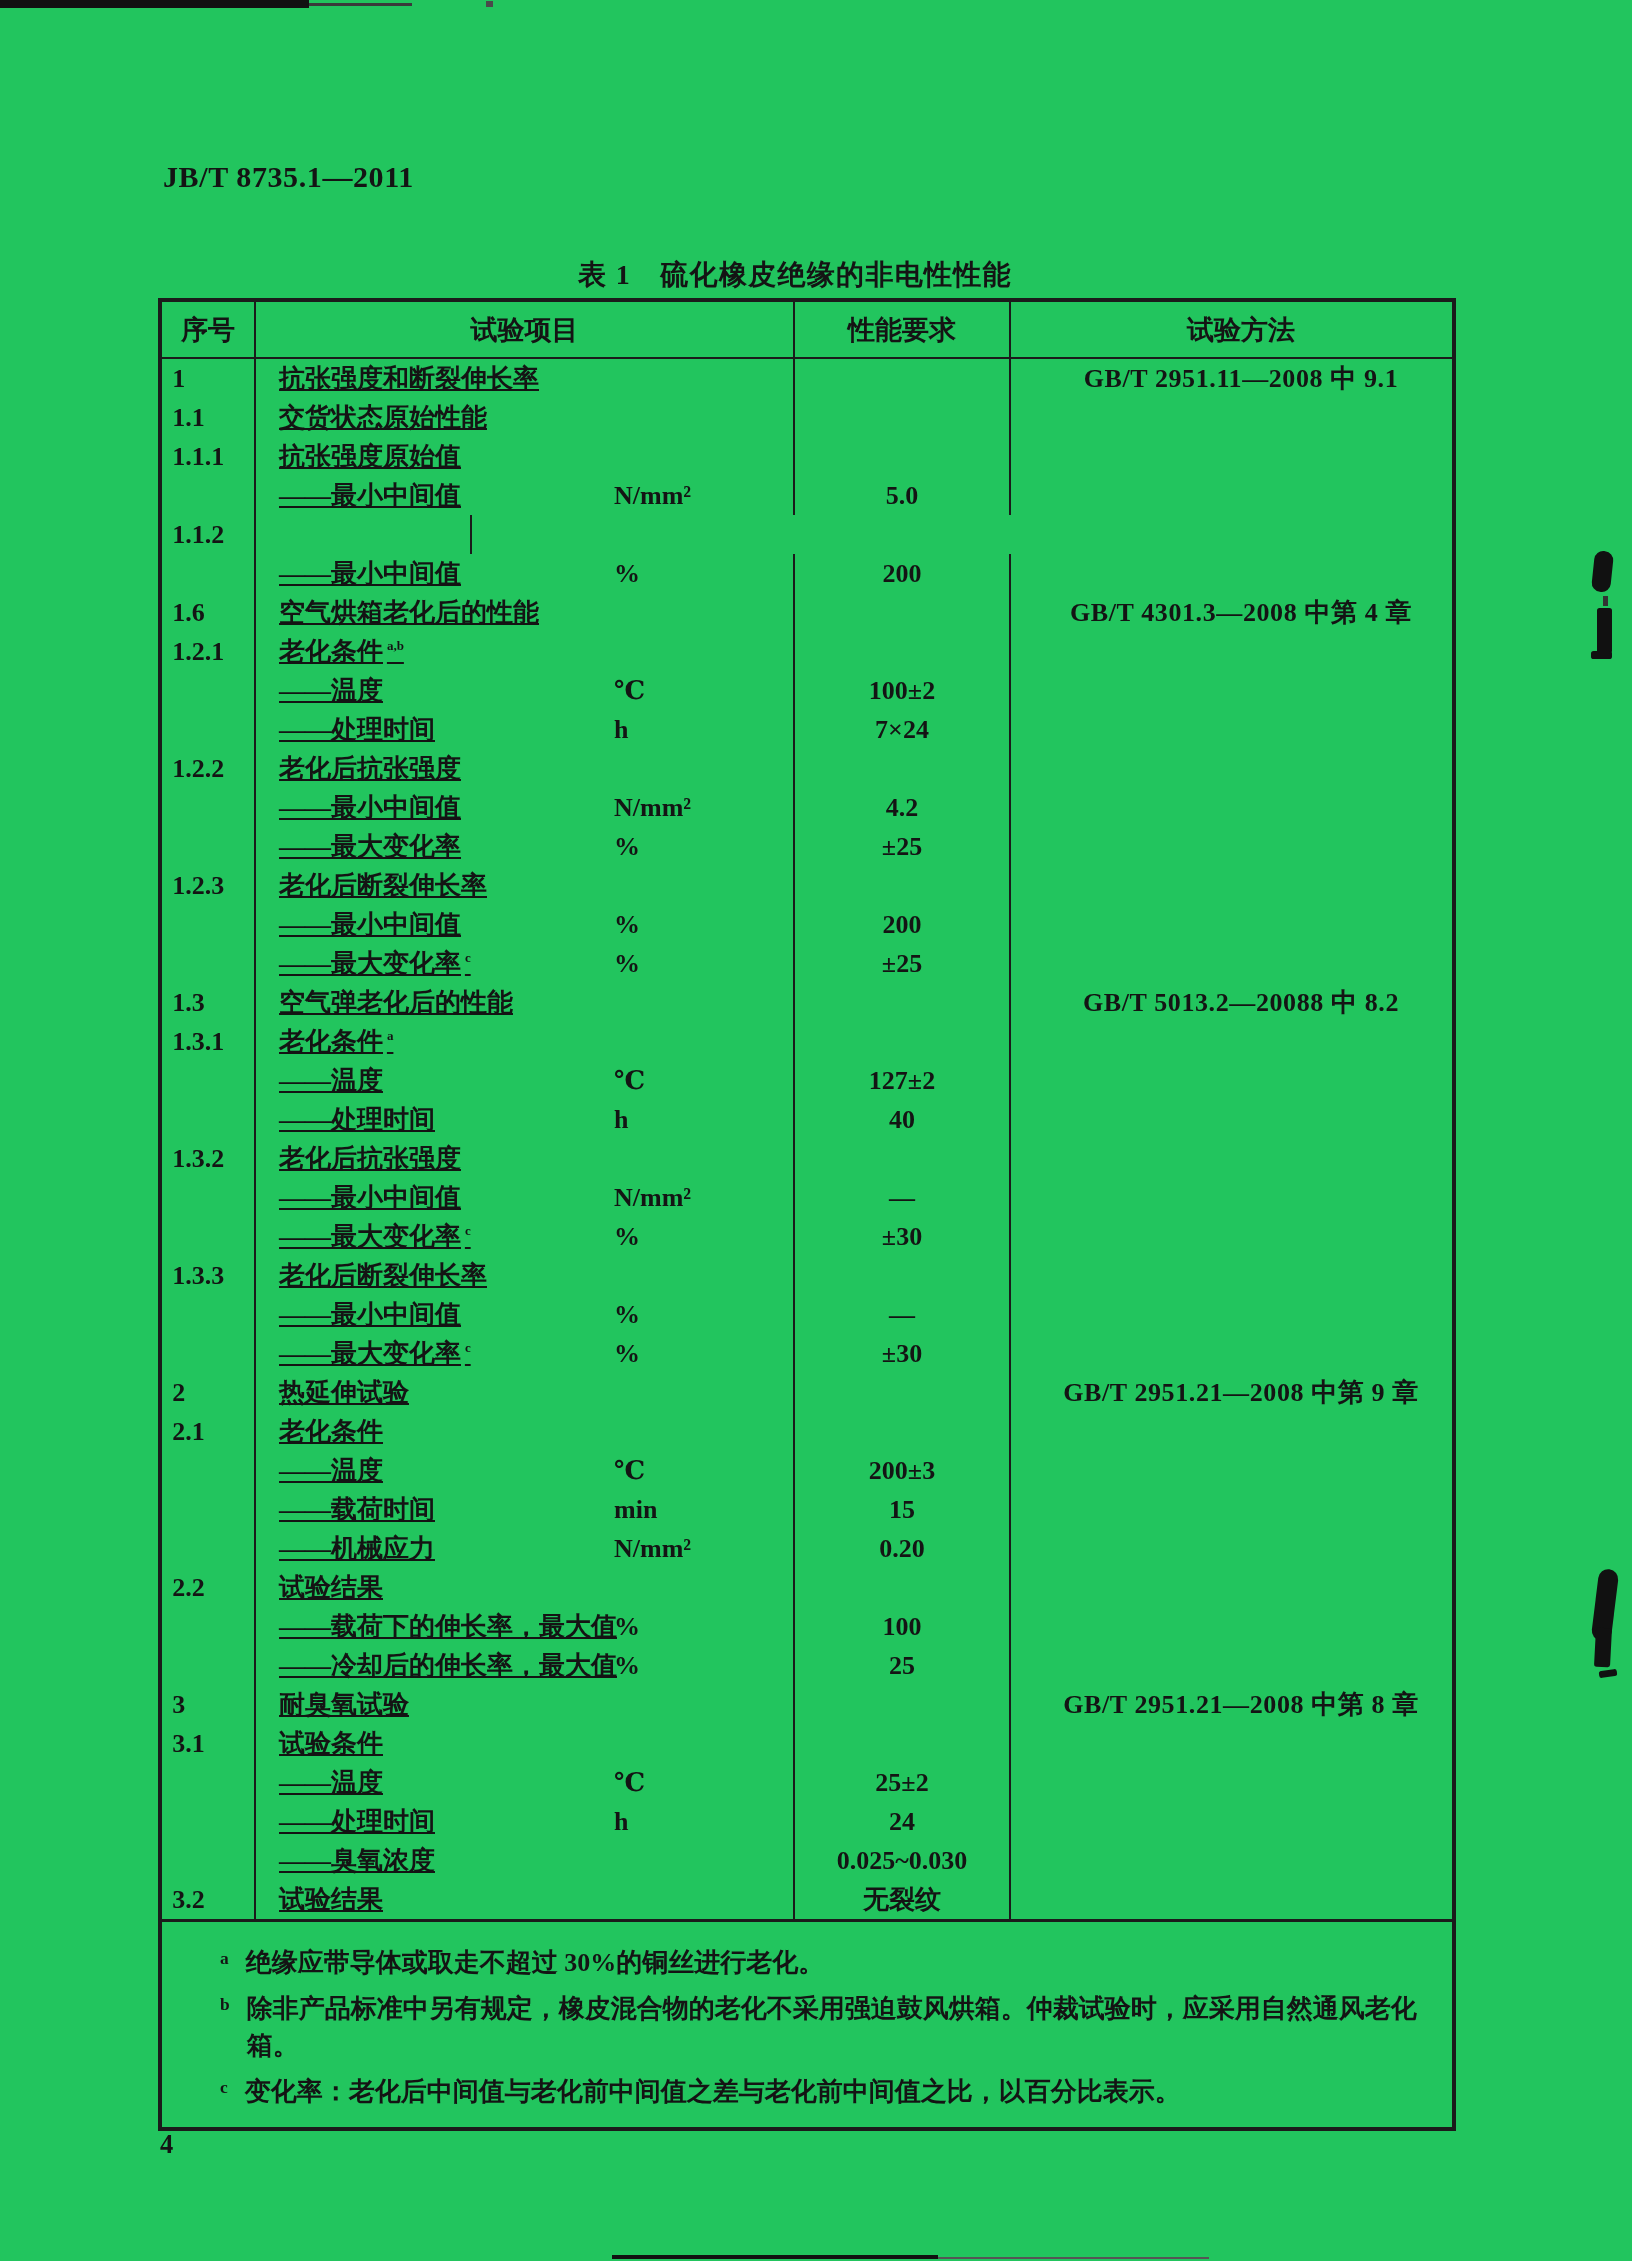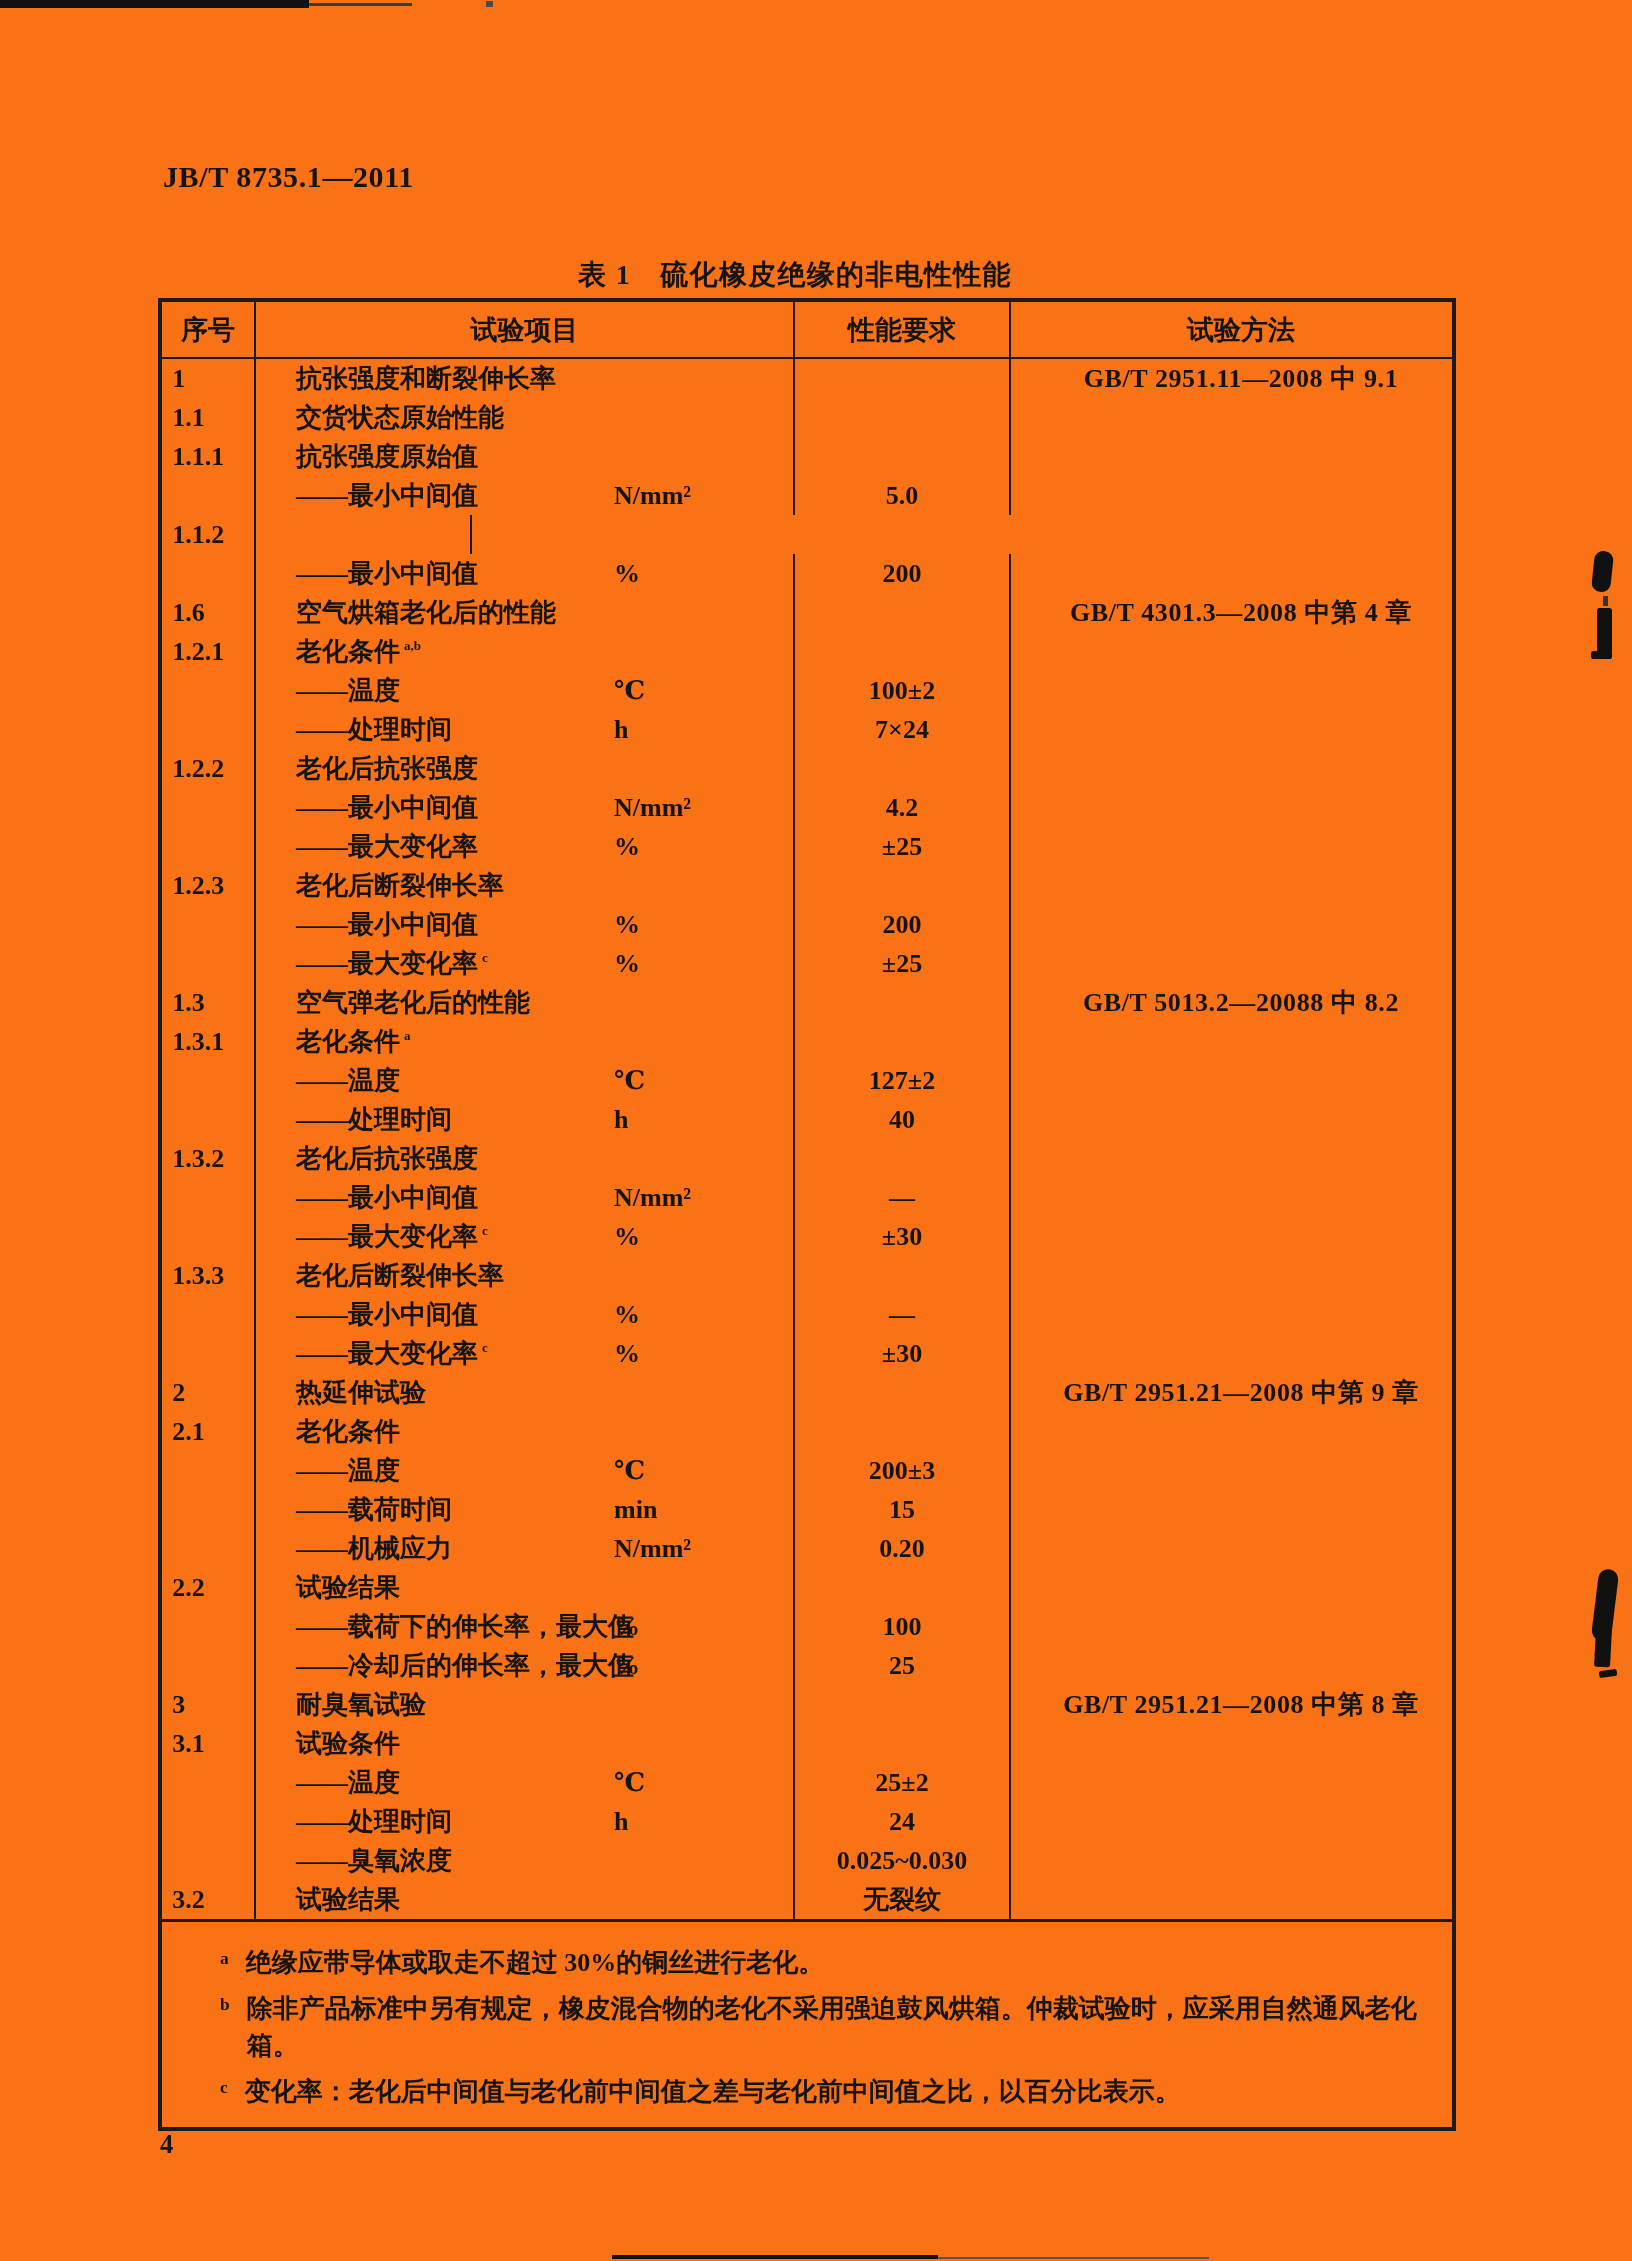--- a/index.html
+++ b/index.html
@@ -1,19 +1,19 @@
 <!DOCTYPE html>
 <html style="font-size:10.3px"><head>
 <meta charset="utf-8">
 <style>
   html,body{margin:0;padding:0;background:#e8e8e6;}
   .page{
     position:relative;
     width:1633px;height:2261px;
-    background:#f97316;
+    background:#22c55e;
     font-family:"Liberation Serif","DejaVu Serif",serif;
     color:#141414;
     overflow:hidden;
   }
   .doc-number{
     position:absolute;left:163px;top:160px;
     font-size:30px;font-weight:bold;letter-spacing:0.6px;
   }
   .table-title{
     position:absolute;left:158px;top:256px;width:1274px;
@@ -33,21 +33,21 @@
   .thead .hc{height:100%;display:flex;align-items:center;justify-content:center;box-sizing:border-box;}
   .vline{border-right:2.6px solid #1b1b1b;}
   .w-no{width:94px;flex:none;}
   .w-item{width:539px;flex:none;}
   .w-req{width:216px;flex:none;}
   .w-method{flex:1 1 auto;padding-left:19px;}
   .tbody{font-size:26px;font-weight:600;}
   .row{display:flex;height:39px;align-items:center;box-sizing:border-box;}
   .row .c{height:100%;display:flex;align-items:center;box-sizing:border-box;}
   .c.no{padding-left:10.3px;}
-  .c.item{position:relative;padding-left:40px;}
+  .c.item{position:relative;padding-left:23px;text-decoration:underline;}
   .c.item .unit{position:absolute;left:358px;white-space:nowrap;}
   .c.req{justify-content:center;text-align:center;}
   .c.method{justify-content:center;text-align:center;letter-spacing:0.6px;}
   sup{font-size:13px;vertical-align:super;line-height:0;margin-left:3.9px;font-weight:600;}
   sup:empty{display:none;}
   .tfoot{
     border-top:3.9px solid #1b1b1b;
     padding:13px 19.4px 17px 58px;
     box-sizing:border-box;
     font-size:26px;font-weight:600;

